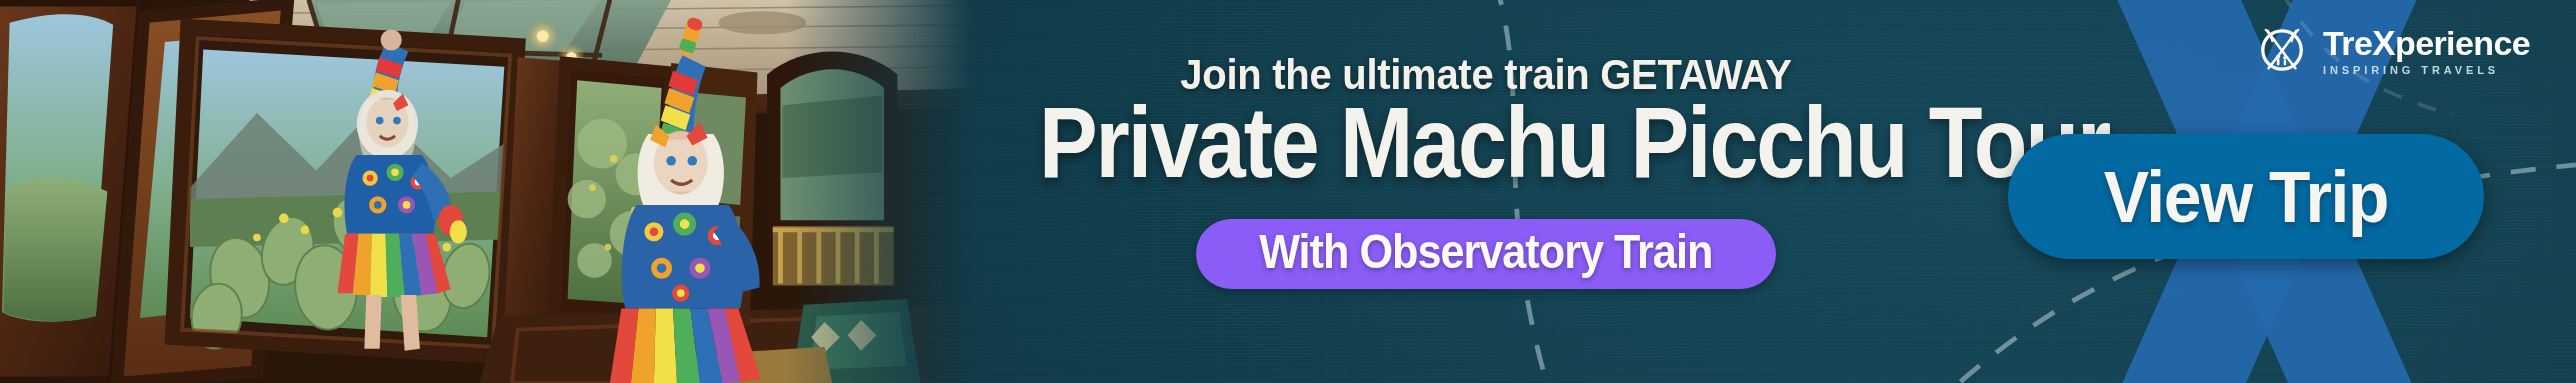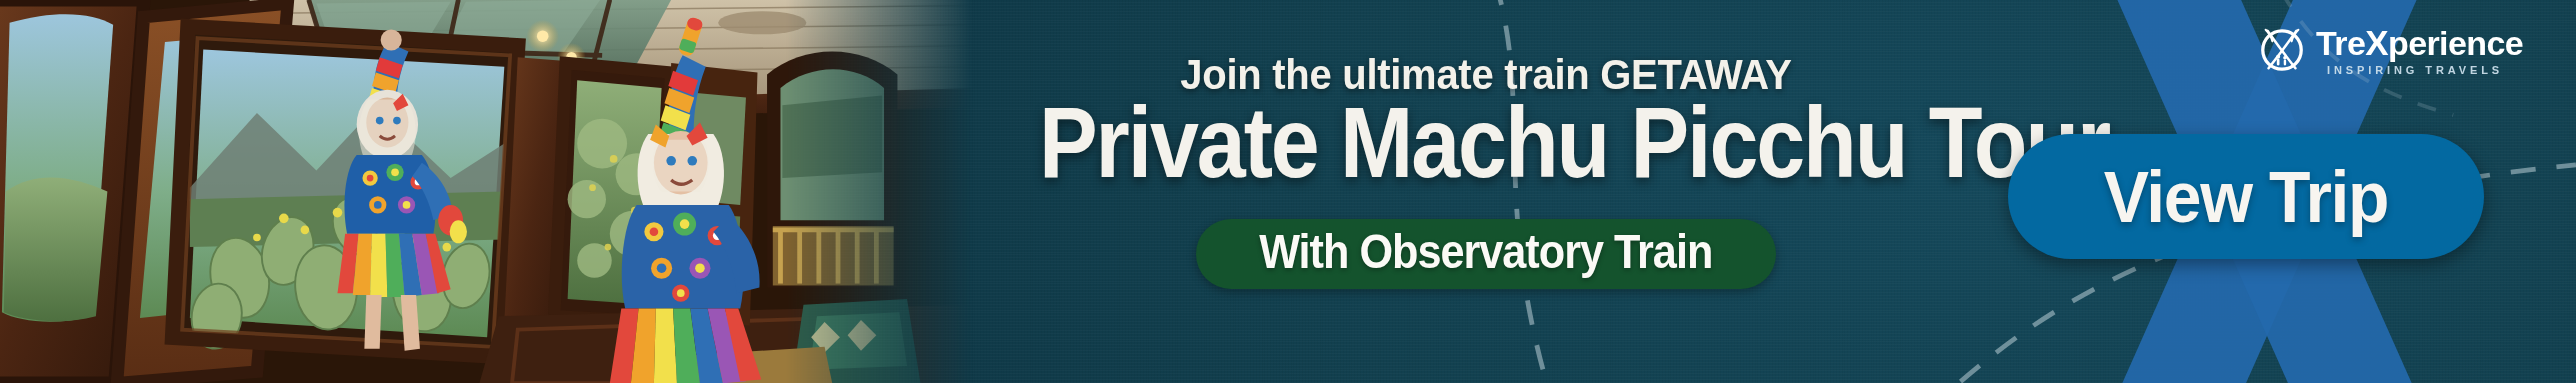--- a/index.html
+++ b/index.html
@@ -50,21 +50,21 @@
   .headline{
     position:absolute;left:0;top:92px;width:1016px;text-align:center;
     color:#f4f2ec;font-size:100px;line-height:1;font-weight:700;
     letter-spacing:-2.4px;white-space:nowrap;
     text-shadow:0 3.8px 11.5px rgba(0,0,0,.45);
     transform:scaleX(.88);transform-origin:center;
   }
   .subpill-wrap{position:absolute;left:0;top:219px;width:1016px;display:flex;justify-content:center;}
   .subpill{
     display:inline-flex;align-items:center;justify-content:center;
-    background:#14532d;border-radius:46px;
+    background:#8b5cf6;border-radius:46px;
     padding:7.7px 38px 11.5px;
     box-shadow:0 2.9px 9.6px rgba(0,0,0,.30);
   }
   .subpill span{
     color:#fbfaf6;font-size:48px;font-weight:700;line-height:1.05;
     letter-spacing:-1.1px;white-space:nowrap;
     text-shadow:0 1.9px 5.8px rgba(0,0,0,.32);
     transform:scaleX(.90);transform-origin:center;display:inline-block;
   }
 
@@ -75,27 +75,27 @@
     display:flex;align-items:center;justify-content:center;
     box-shadow:0 5.8px 17px rgba(0,0,0,.38);cursor:pointer;
   }
   .cta span{
     color:#f7f5f0;font-size:73px;font-weight:700;letter-spacing:-1.5px;
     white-space:nowrap;text-shadow:0 2.9px 7.7px rgba(0,0,0,.30);
     transform:scaleX(.93);transform-origin:center;display:inline-block;
   }
 
   
-  .logo{position:absolute;left:2257px;top:25px;display:flex;align-items:center;gap:9px;cursor:pointer;}
+  .logo{position:absolute;left:2257px;top:25px;display:flex;align-items:center;gap:16px;cursor:pointer;}
   .logo-emblem{width:50px;height:50px;flex:0 0 50px;}
   .logo-text{display:flex;flex-direction:column;line-height:1;}
   .logo-name{color:#ffffff;font-size:34px;font-weight:700;letter-spacing:-0.6px;white-space:nowrap;}
   .logo-name .xx{font-size:35px;}
   .logo-tag{color:#cfe2ee;font-size:11px;font-weight:700;letter-spacing:3.9px;
-            white-space:nowrap;margin-top:4.8px;margin-left:11px;opacity:.92;}
+            white-space:nowrap;margin-top:4.8px;margin-left:0;opacity:.92;}
 </style>
 </head>
 <body>
 
 <div id="banner">
 
   <div class="bg-base"></div>
   <div class="bg-grad"></div>
   <div class="bg-texture"></div>
 

